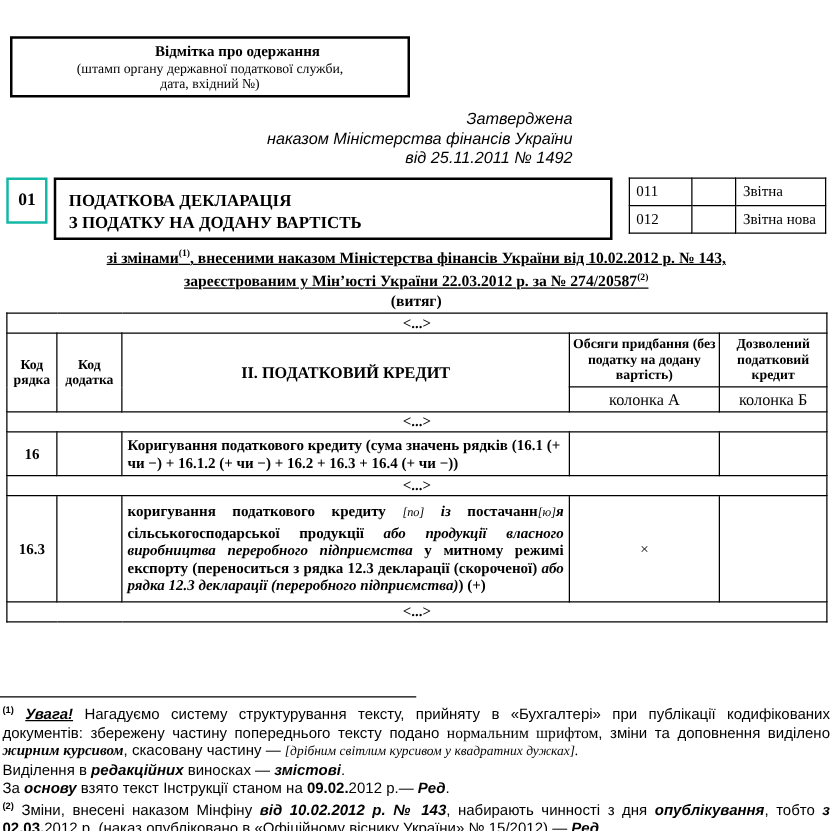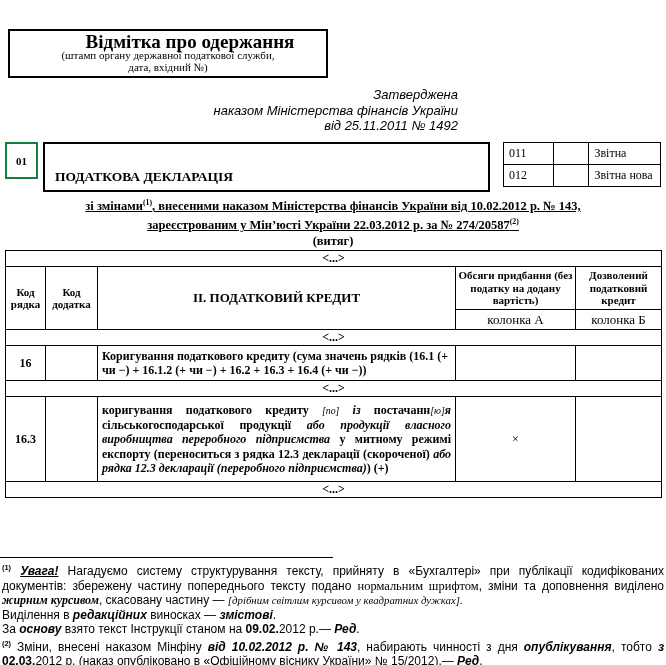--- a/index.html
+++ b/index.html
@@ -2,33 +2,33 @@
 <html><head>
 <meta charset="utf-8">
 <style>
   html,body { margin:0; padding:0; background:#fff; }
   body { width:666px; height:665px; color:#000; font-family:"Liberation Serif",serif; }
   .page { position:relative; width:666px; height:665px; overflow:hidden; background:#ffffff; }
 
   
   #receipt-box { position:absolute; left:8px; top:29px; width:316px; height:45px;
     border:2px solid #000; text-align:center; box-sizing:content-box; }
-  #receipt-box .t { font-size:19px; font-weight:bold; margin-top:3px; line-height:15px;padding-left:44px; }
+  #receipt-box .t { font-size:12px; font-weight:bold; margin-top:3px; line-height:15px;padding-left:44px; }
   #receipt-box .s { font-size:11px; line-height:12px; }
 
   
   #approval { position:absolute; top:87px; right:208px; text-align:right;
     font-family:"Liberation Sans",sans-serif; font-style:italic; font-size:13px; line-height:15.5px; }
 
   
   #decl { position:absolute; left:5px; top:142px; width:656px; height:50px; }
-  #decl-code { position:absolute; left:0; top:0; width:29px; height:33px; border:2px solid #15803d;
-    font-weight:bold; font-size:11px; display:flex; align-items:center; justify-content:center; }
+  #decl-code { position:absolute; left:0; top:0; width:29px; height:33px; border:2px solid #14b8a6;
+    font-weight:bold; font-size:14px; display:flex; align-items:center; justify-content:center; }
   #decl-title { position:absolute; left:38px; top:0; width:447px; height:50px; border:2px solid #000;
-    box-sizing:border-box; font-weight:bold; font-size:13.5px; line-height:17px; padding:24px 0 0 10px; }
+    box-sizing:border-box; font-weight:bold; font-size:13.5px; line-height:17px; padding:8px 0 0 10px; }
   #decl-types { position:absolute; left:498px; top:0; border-collapse:collapse; }
   #decl-types td { border:1.5px solid #000; height:21px; font-size:12px; padding:0; }
   #decl-types .c { width:45px; padding-left:5px;margin-top:35px; }
   #decl-types .box { width:36px; }
   #decl-types .l { width:67px; padding-left:5px; }
 
   
   #amend { position:absolute; left:0; top:195px; width:666px; text-align:center;
     font-weight:bold; font-size:12.5px; line-height:16px; }
   #amend .u { text-decoration:underline; }
@@ -82,20 +82,21 @@
   <div id="approval">
     <div>Затверджена</div>
     <div>наказом Міністерства фінансів України</div>
     <div>від 25.11.2011 № 1492</div>
   </div>
 
   <div id="decl">
     <div id="decl-code">01</div>
     <div id="decl-title">
       <div>ПОДАТКОВА ДЕКЛАРАЦІЯ</div>
+      <div>З ПОДАТКУ НА ДОДАНУ ВАРТІСТЬ</div>
     </div>
     <table id="decl-types">
       <tbody>
           <tr>
         <td class="c">011</td>
         <td class="box"></td>
         <td class="l">Звітна</td>
       </tr>
       <tr>
         <td class="c">012</td>

